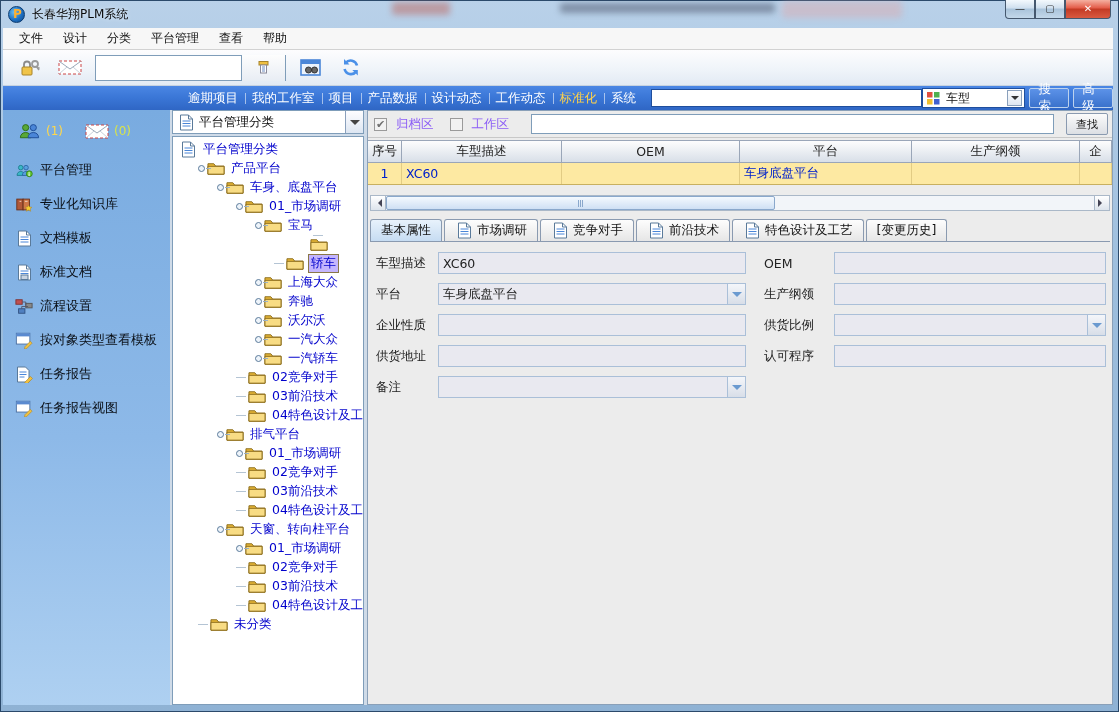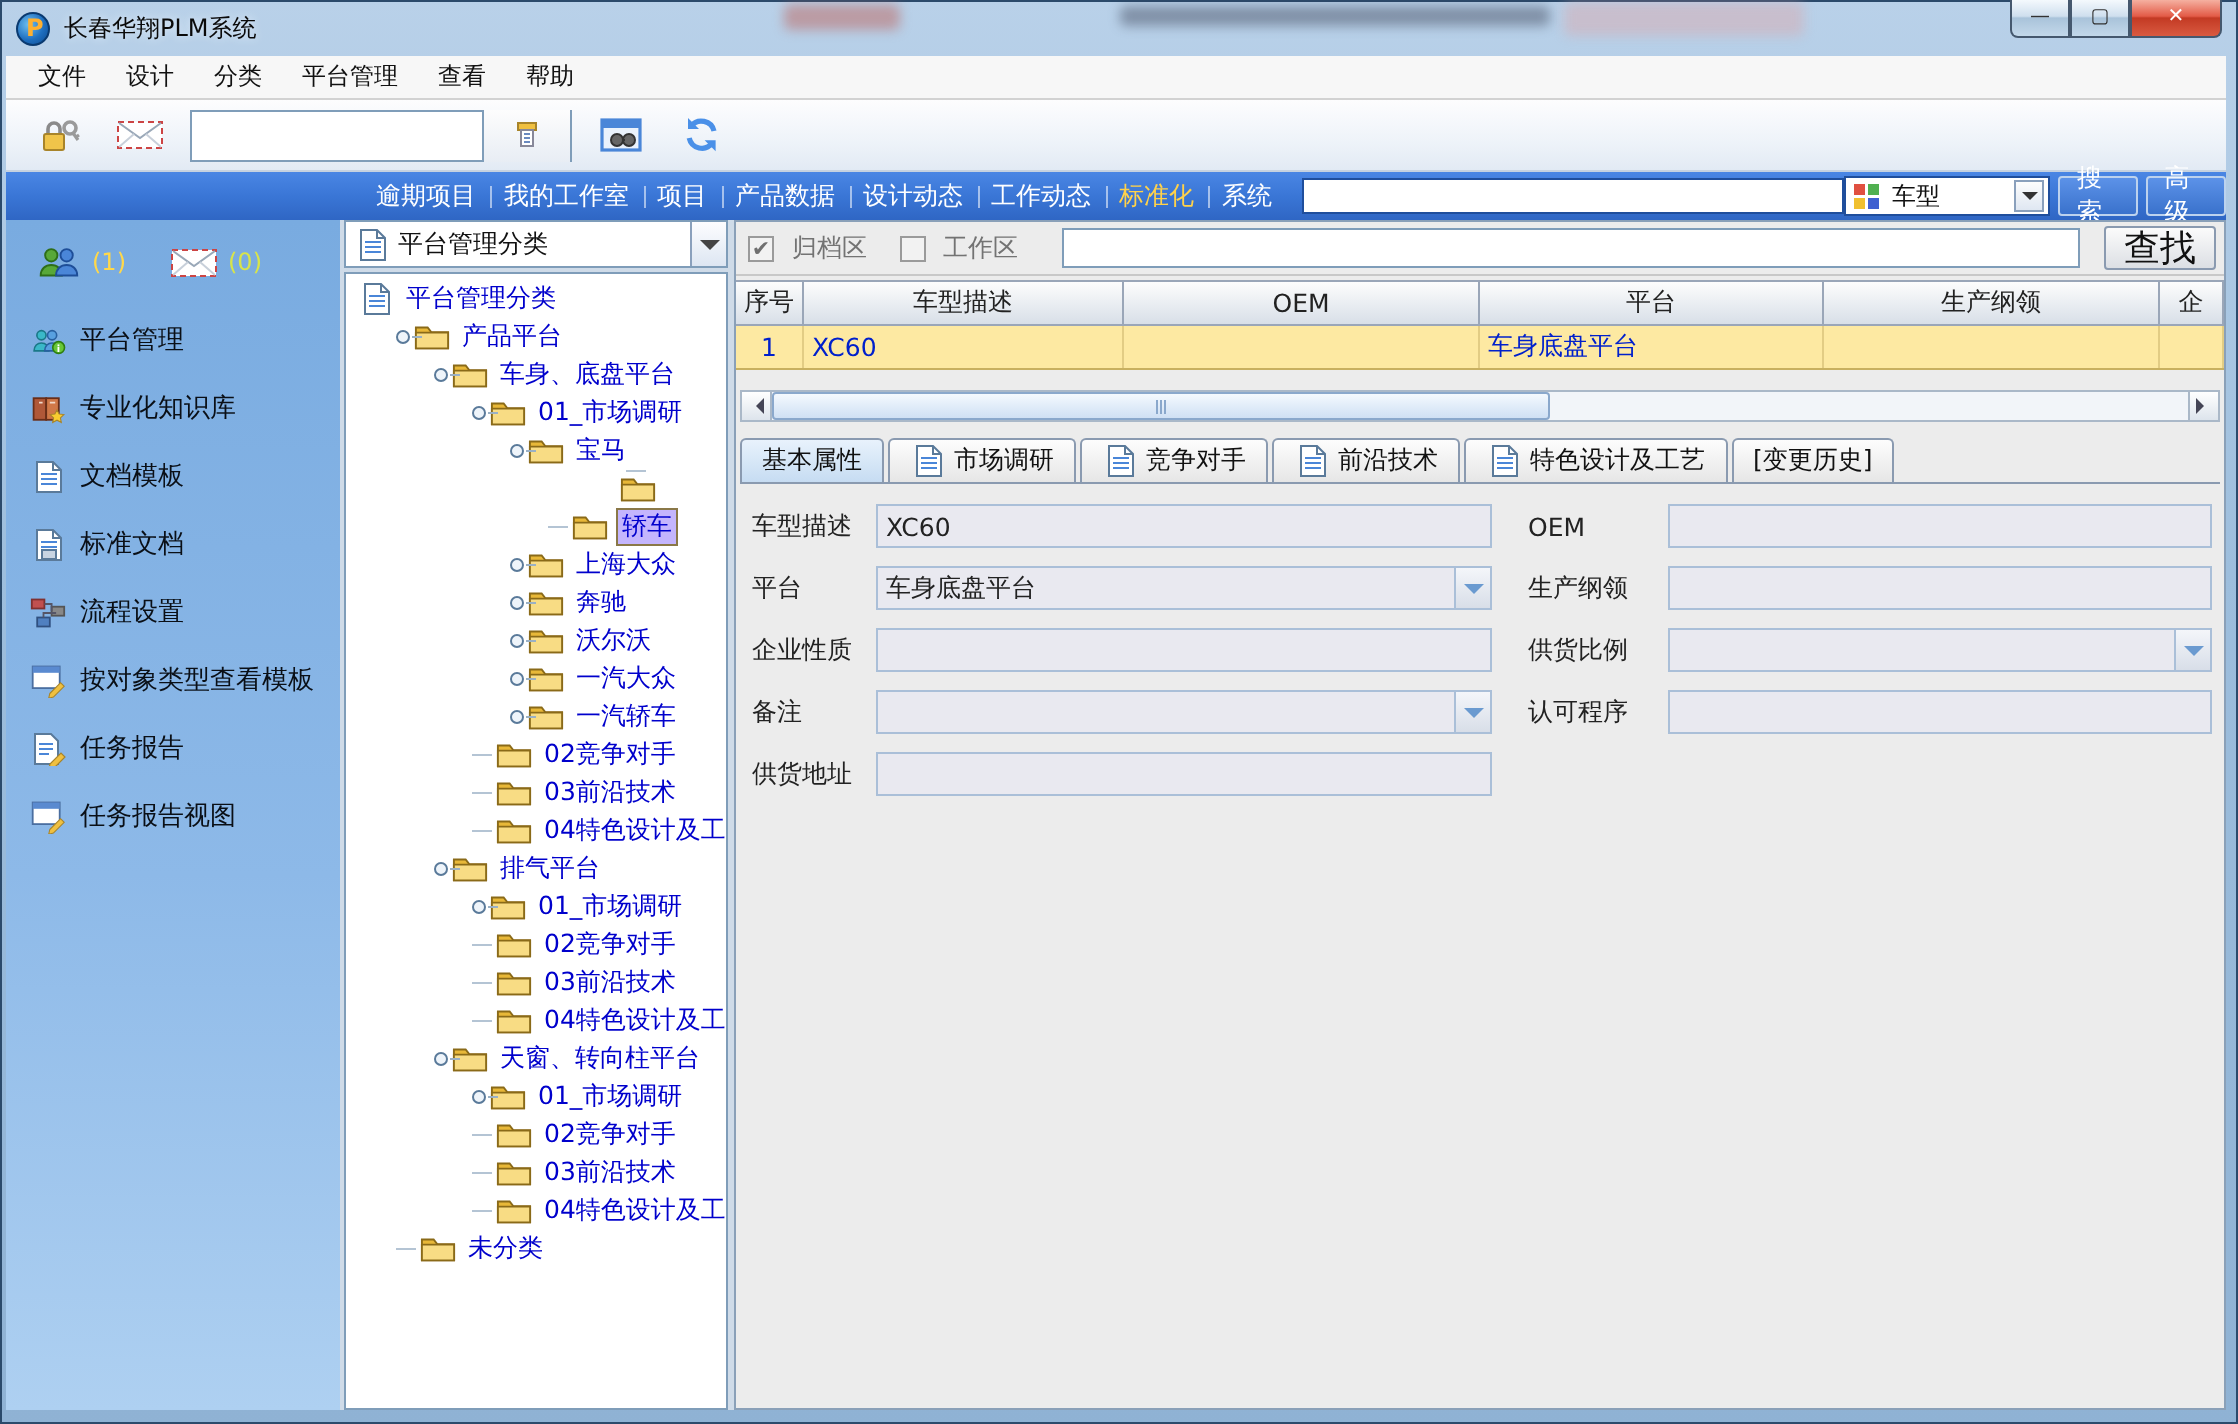--- a/index.html
+++ b/index.html
@@ -74,24 +74,24 @@
   .tree-row{display:flex;align-items:center;height:19px;white-space:nowrap;cursor:pointer;}
   .toggle{width:7px;height:7px;border:1px solid #5a7a9a;border-radius:50%;background:#eef4fa;margin-right:2px;flex:0 0 auto;position:relative;}
   .toggle::after{content:"";position:absolute;left:7px;top:2px;width:5px;height:1px;background:#9ab0c4;}
   .dash{width:10px;height:1px;background:#b4c4d4;margin-right:2px;flex:0 0 auto;}
   .tree-label{color:#0000cc;font-size:12.5px;margin-left:4px;padding:0 2px;font-weight:500;}
   .tree-label.sel{background:#c4b5fd;border:1px solid #8a7848;}
   
   .content{flex:1;margin-left:3px;background:#ececec;border:1px solid #8aa0b8;display:flex;flex-direction:column;overflow:hidden;}
   .filter-row{height:27px;background:#ececec;border-bottom:1px solid #c8c8c8;display:flex;align-items:center;padding-left:6px;gap:6px;}
   .chk{width:13px;height:13px;border:1px solid #9a9a9a;background:#f2f2f2;display:inline-flex;align-items:center;justify-content:center;font-size:11px;color:#707070;}
-  .chk-label{color:#737373;font-size:12.5px;margin-right:10px;margin-left:3px;}
+  .chk-label{color:#8b5cf6;font-size:12.5px;margin-right:10px;margin-left:3px;}
   .filter-input{flex:1;height:20px;border:1px solid #7f9db9;outline:none;margin-left:6px;font-size:12px;padding:0 3px;}
   .find-btn{margin:0 4px 0 6px;height:22px;padding:0 9px;border:1px solid #8a9ab0;border-radius:2px;
-    background:linear-gradient(180deg,#fbfbfb,#dcdfe4);font-size:18px;display:flex;align-items:center;cursor:pointer;}
+    background:linear-gradient(180deg,#fbfbfb,#dcdfe4);font-size:11px;display:flex;align-items:center;cursor:pointer;}
   
   .grid{margin-top:2px;border-top:1px solid #9aa6b8;}
   .grid-head{display:flex;height:22px;background:linear-gradient(180deg,#fdfdfd,#d8dfe8);border-bottom:1px solid #9aa6b8;}
   .gh{border-right:1px solid #9aa6b8;display:flex;align-items:center;justify-content:center;font-size:12.5px;color:#222;overflow:hidden;}
   .grid-row{display:flex;height:22px;background:#fde9a2;border-bottom:1px solid #c8b060;}
   .gc{border-right:1px solid #e2cc84;display:flex;align-items:center;padding:0 4px;color:#0020cc;font-size:12.5px;overflow:hidden;}
   .c0{width:34px;justify-content:center;flex:0 0 auto;}
   .c1{width:160px;flex:0 0 auto;}
   .c2{width:178px;flex:0 0 auto;}
   .c3{width:172px;flex:0 0 auto;}
@@ -735,30 +735,30 @@
                 <span class="f-arrow"></span>
               </div>
             </div>
             <div class="f-row">
               <span class="f-label">企业性质</span>
               <div class="f-field">
                 <span></span>
               </div>
             </div>
             <div class="f-row">
+              <span class="f-label">供货地址</span>
+              <div class="f-field">
+                <span></span>
+              </div>
+            </div>
+            <div class="f-row">
               <span class="f-label">备注</span>
               <div class="f-field">
                 <span></span>
                 <span class="f-arrow"></span>
-              </div>
-            </div>
-            <div class="f-row">
-              <span class="f-label">供货地址</span>
-              <div class="f-field">
-                <span></span>
               </div>
             </div>
           </div>
         <div class="form-col right" id="form-right">
             <div class="f-row">
               <span class="f-label">OEM</span>
               <div class="f-field">
                 <span></span>
               </div>
             </div>

